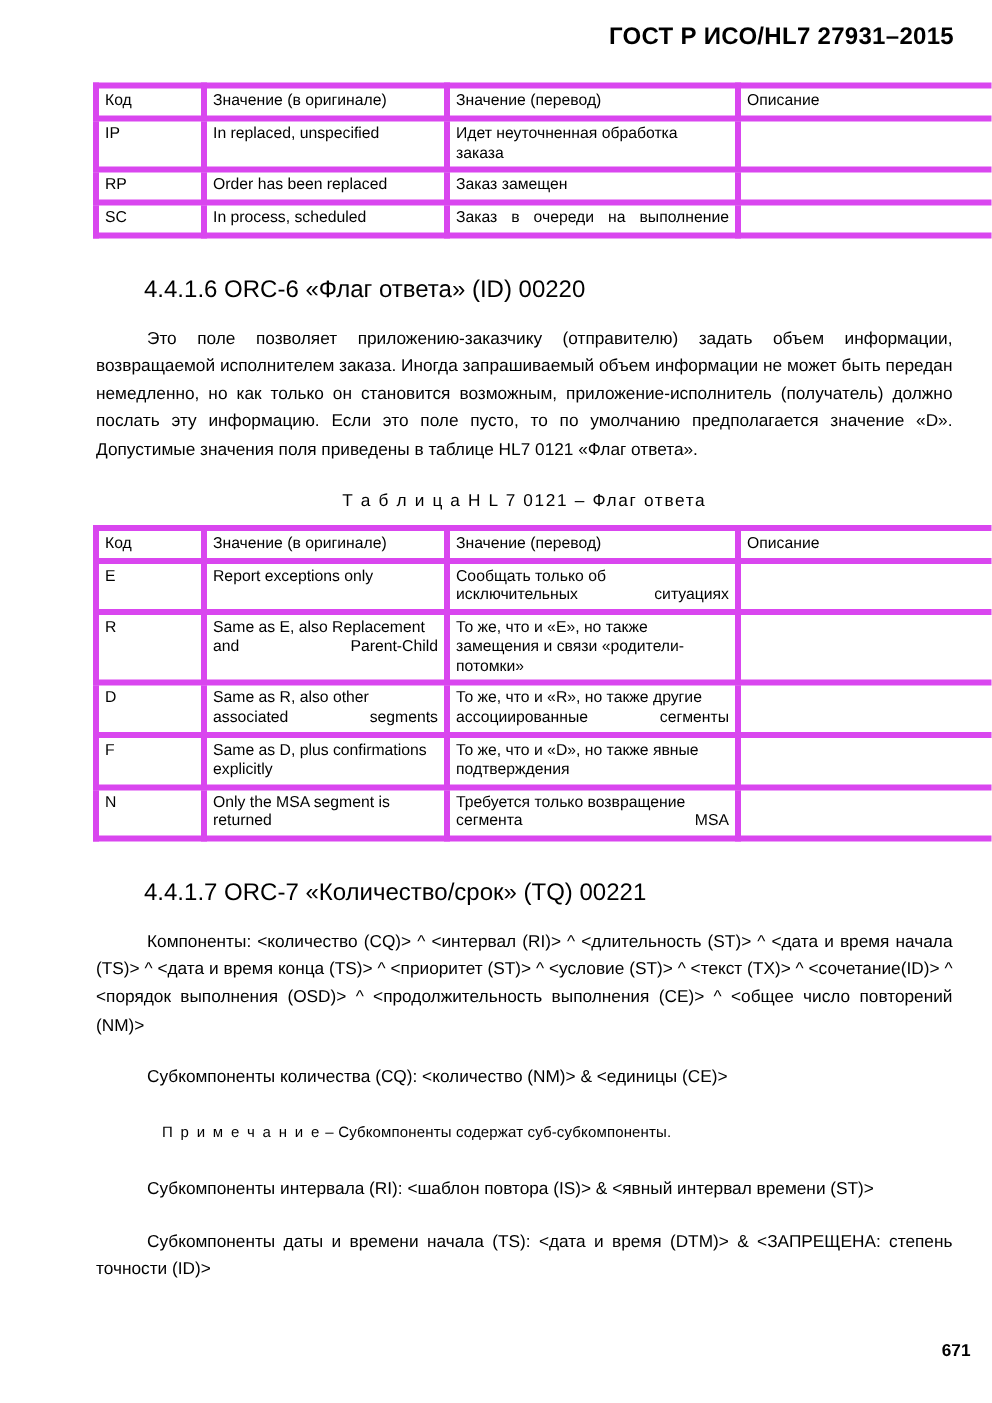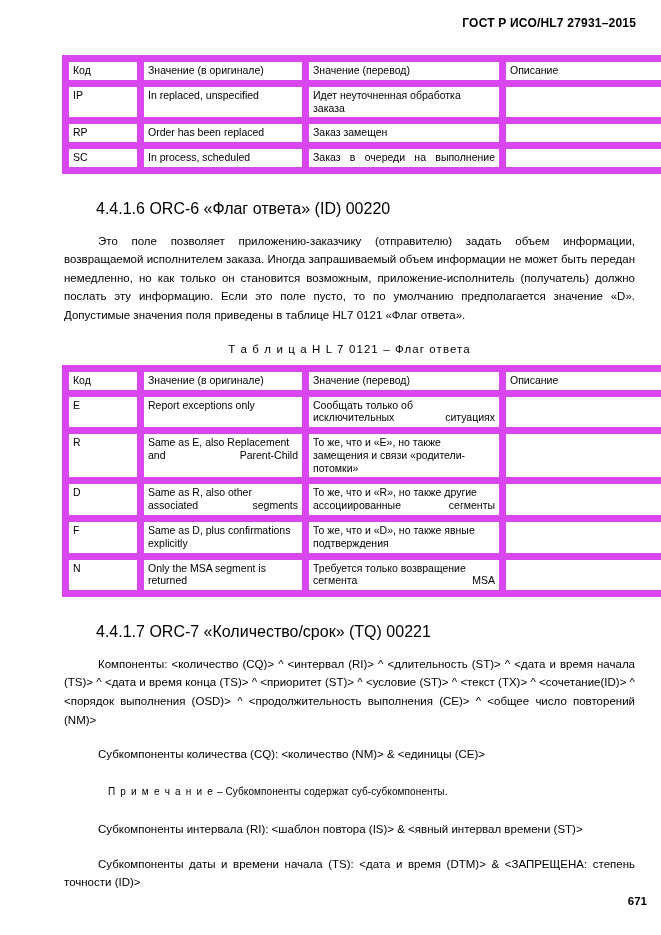--- a/index.html
+++ b/index.html
@@ -19,39 +19,39 @@
     position: relative;
     width: 661px;
     height: 935px;
     padding: 0;
     box-sizing: border-box;
   }
   .header {
     position: absolute;
     top: 16px;
     right: 25px;
-    font-size: 12px;
+    font-size: 16px;
     font-weight: bold;
     letter-spacing: 0.2px;
     white-space: nowrap;
   }
   .content {
     position: absolute;
     left: 62px;
     top: 55px;
     width: 575px;
   }
   table.doc-table {
     border-collapse: collapse;
     width: 575px;
     table-layout: fixed;
     font-size: 10.5px;
   }
   table.doc-table td, table.doc-table th {
-    border: 7px solid #d946ef;
+    border: 4px solid #d946ef;
     vertical-align: top;
     padding: 2px 4px 3px 4px;
     line-height: 1.22;
     text-align: left;
     font-weight: normal;
   }
   .c1 { width: 60px; }
   .c2 { width: 150px; }
   .c3 { width: 182px; }
   .c4 { width: 183px; }

